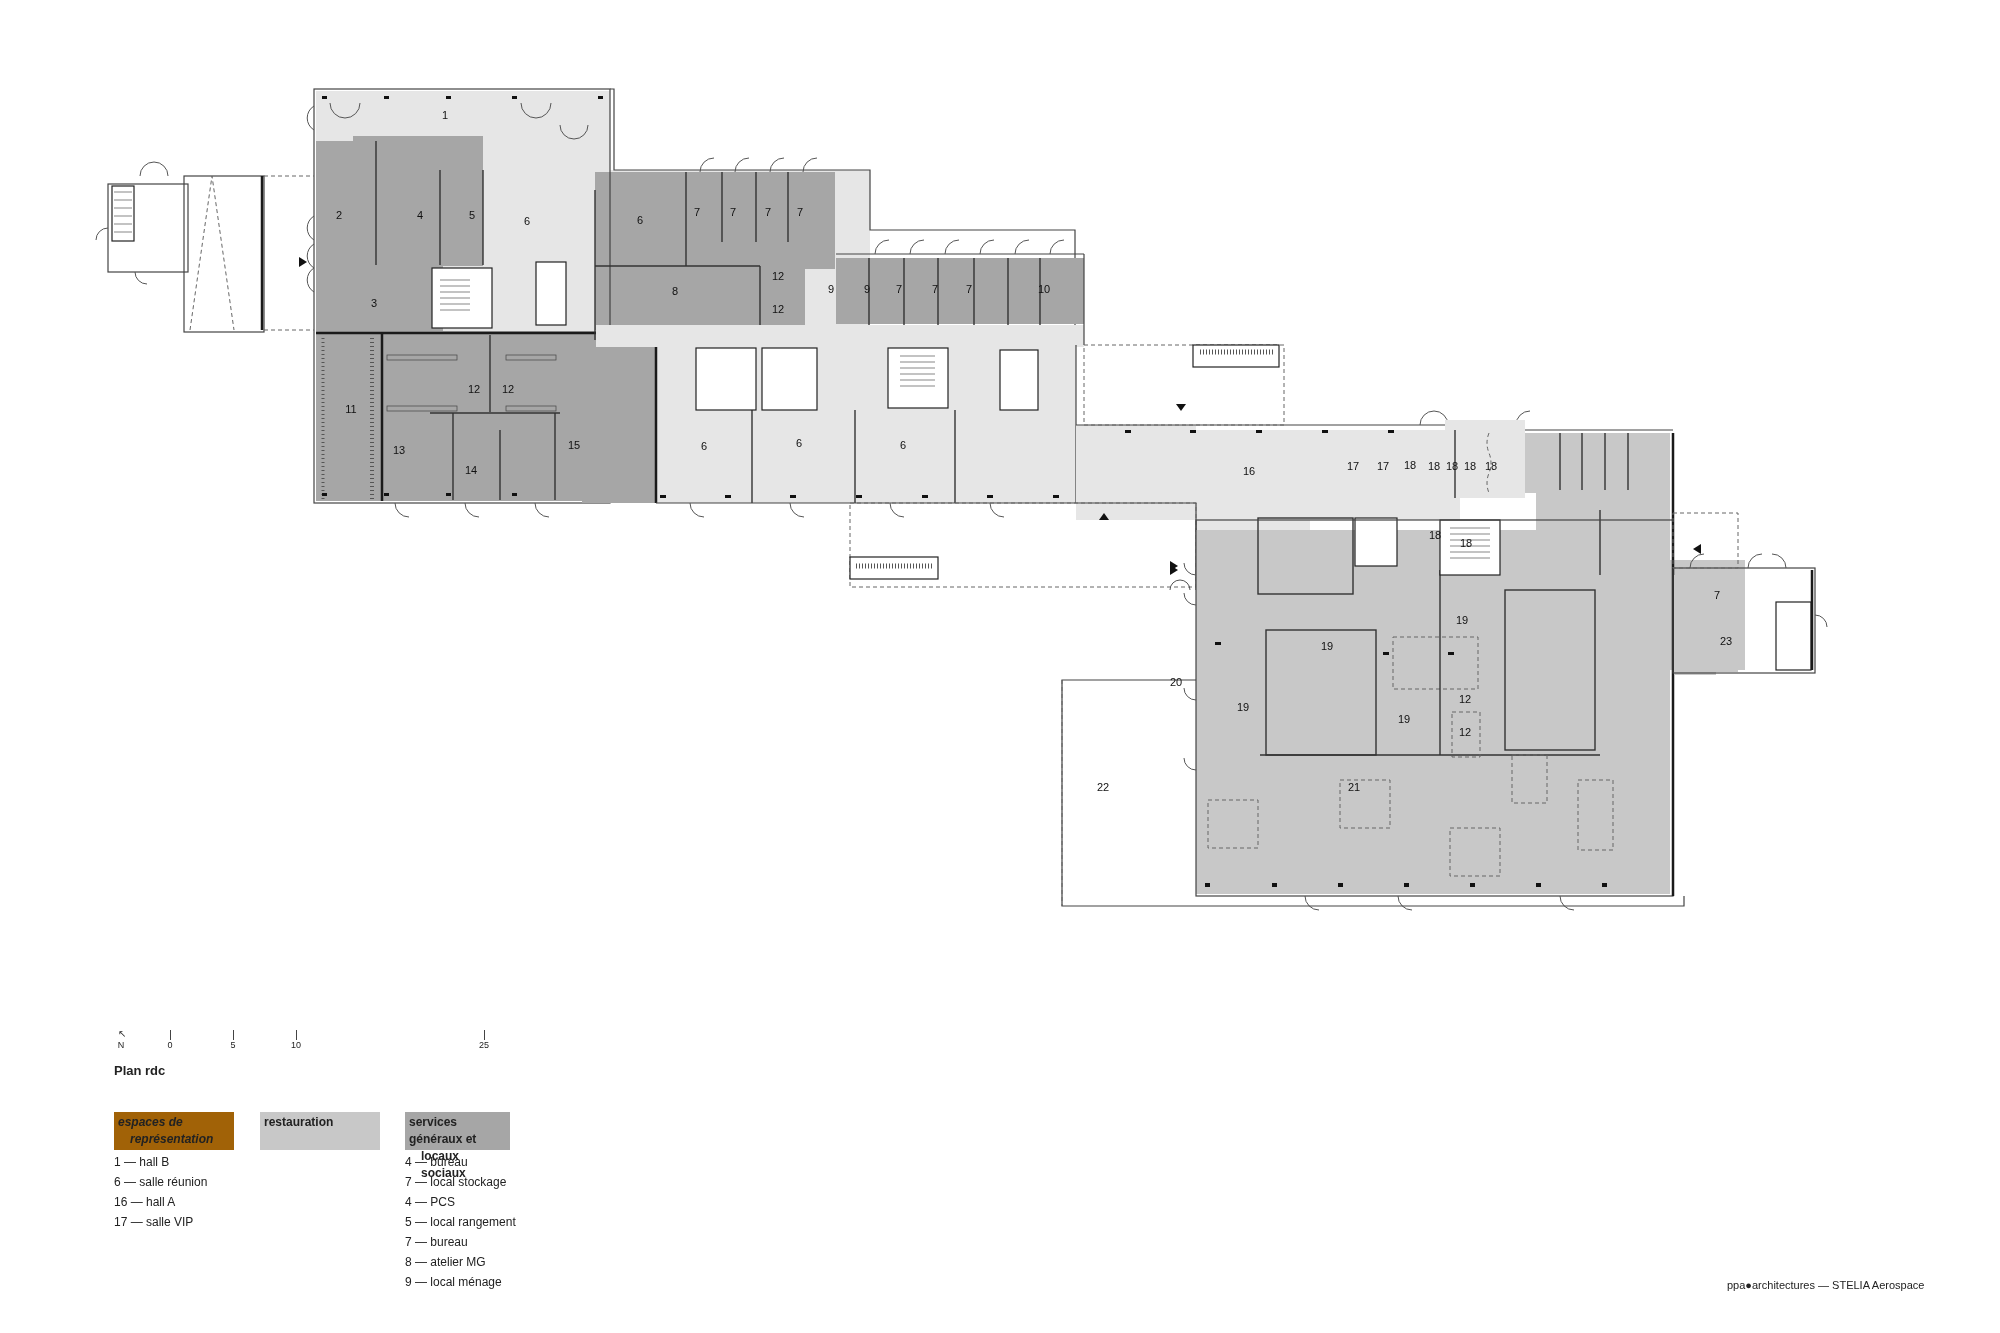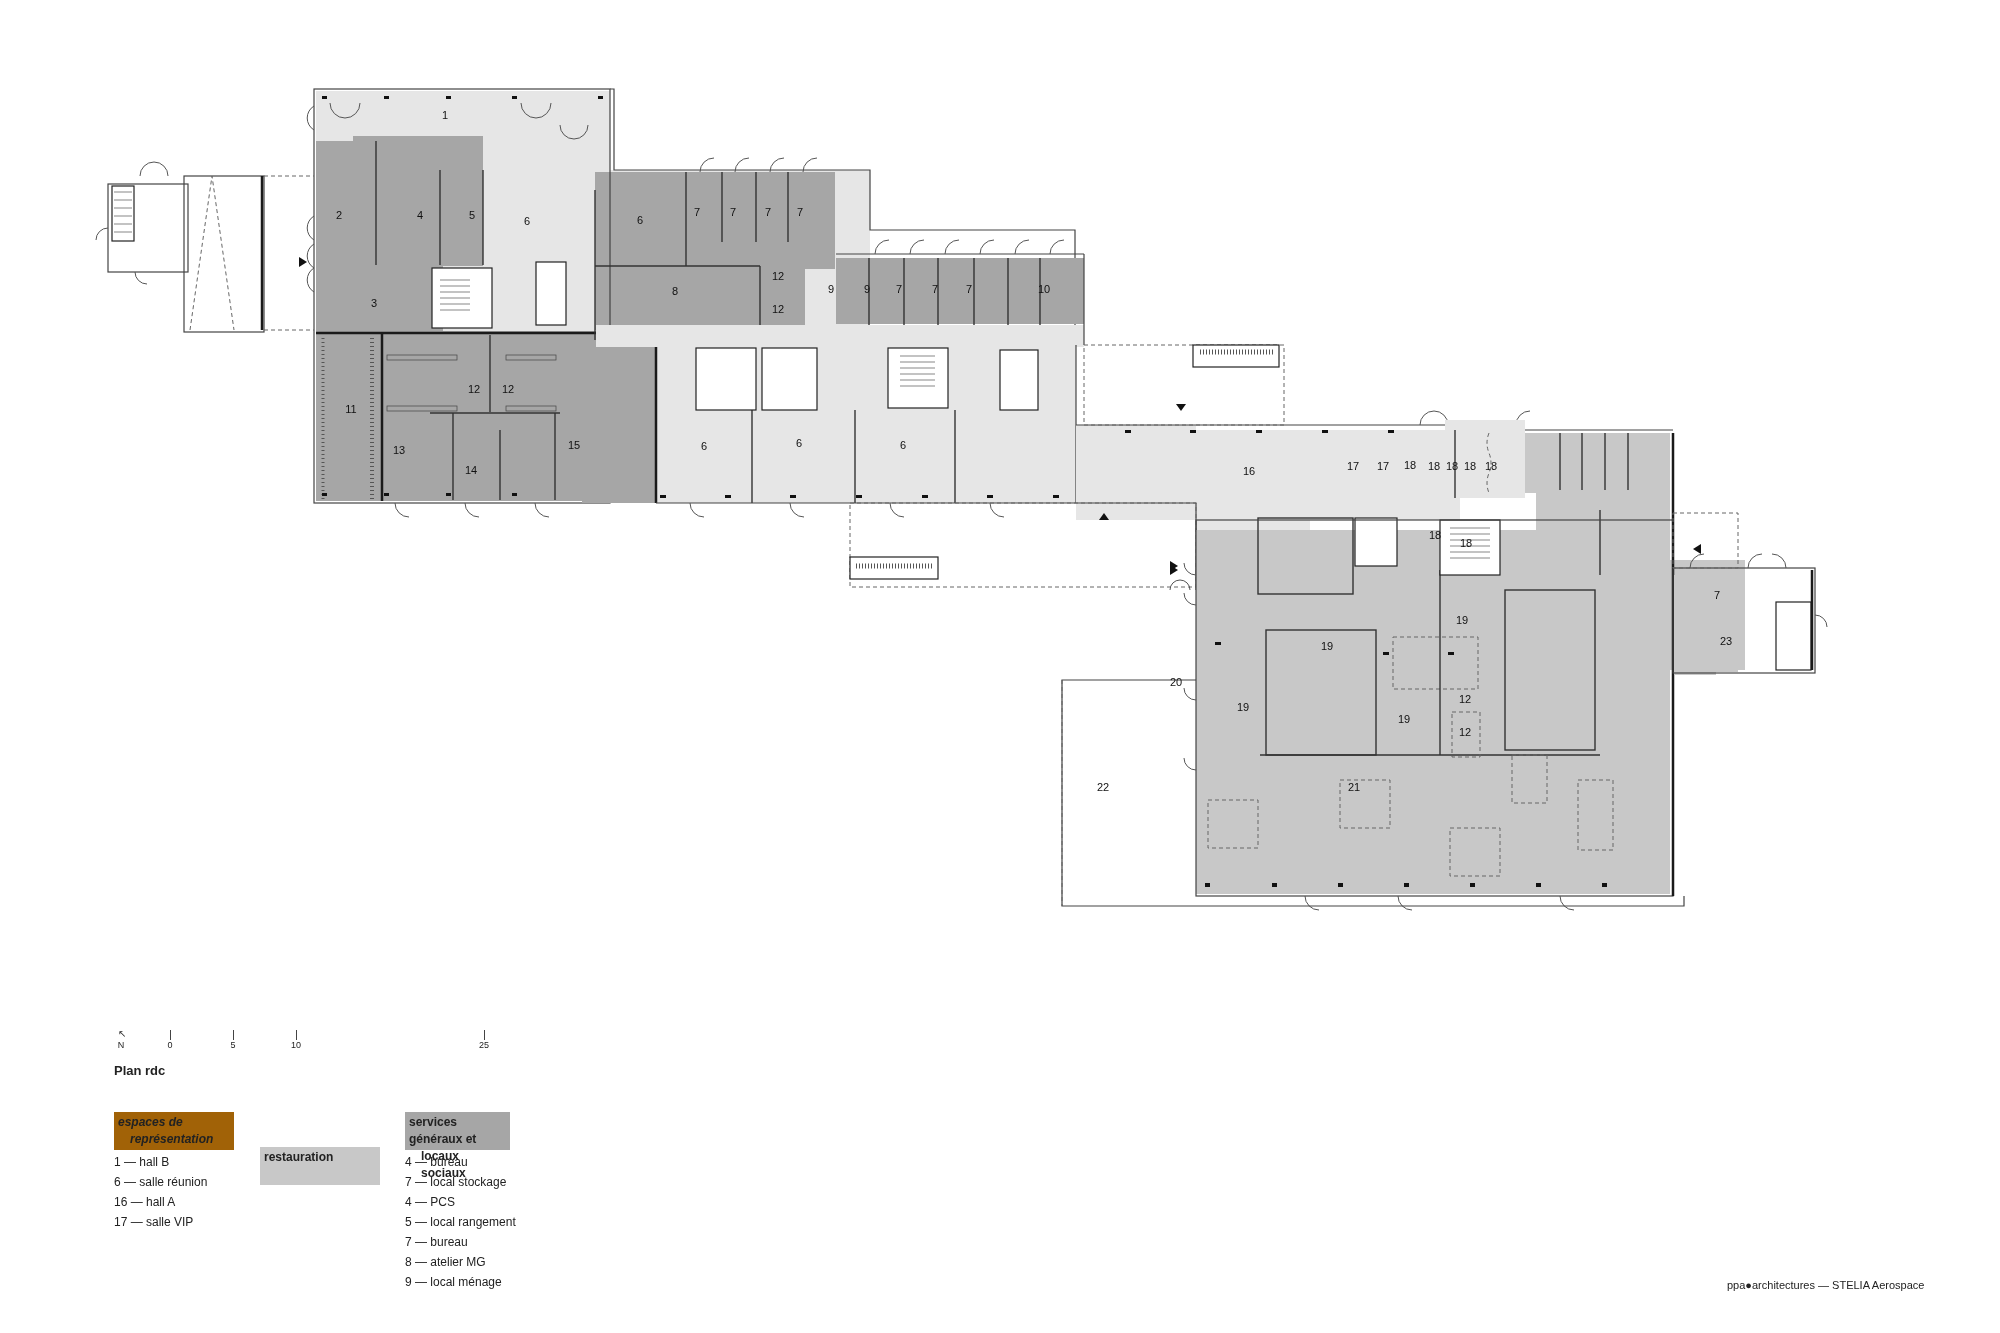--- a/index.html
+++ b/index.html
@@ -399,21 +399,21 @@
     <span class="l2">représentation</span>
   </div>
   <ul class="legend-list">
     <li>1 — hall B</li>
     <li>6 — salle réunion</li>
     <li>16 — hall A</li>
     <li>17 — salle VIP</li>
   </ul>
 </div>
 
-<div class="legend-group" style="left:260px;width:120px;margin-top:35px;">
+<div class="legend-group" style="left:260px;width:120px;">
   <div class="legend-head" style="background:#c8c8c8;">
     <span>restauration</span>
   </div>
 </div>
 
 <div class="legend-group" style="left:405px;width:105px;">
   <div class="legend-head" style="background:#a6a6a6;">
     <span>services généraux et</span>
     <span class="l2">locaux sociaux</span>
   </div>

